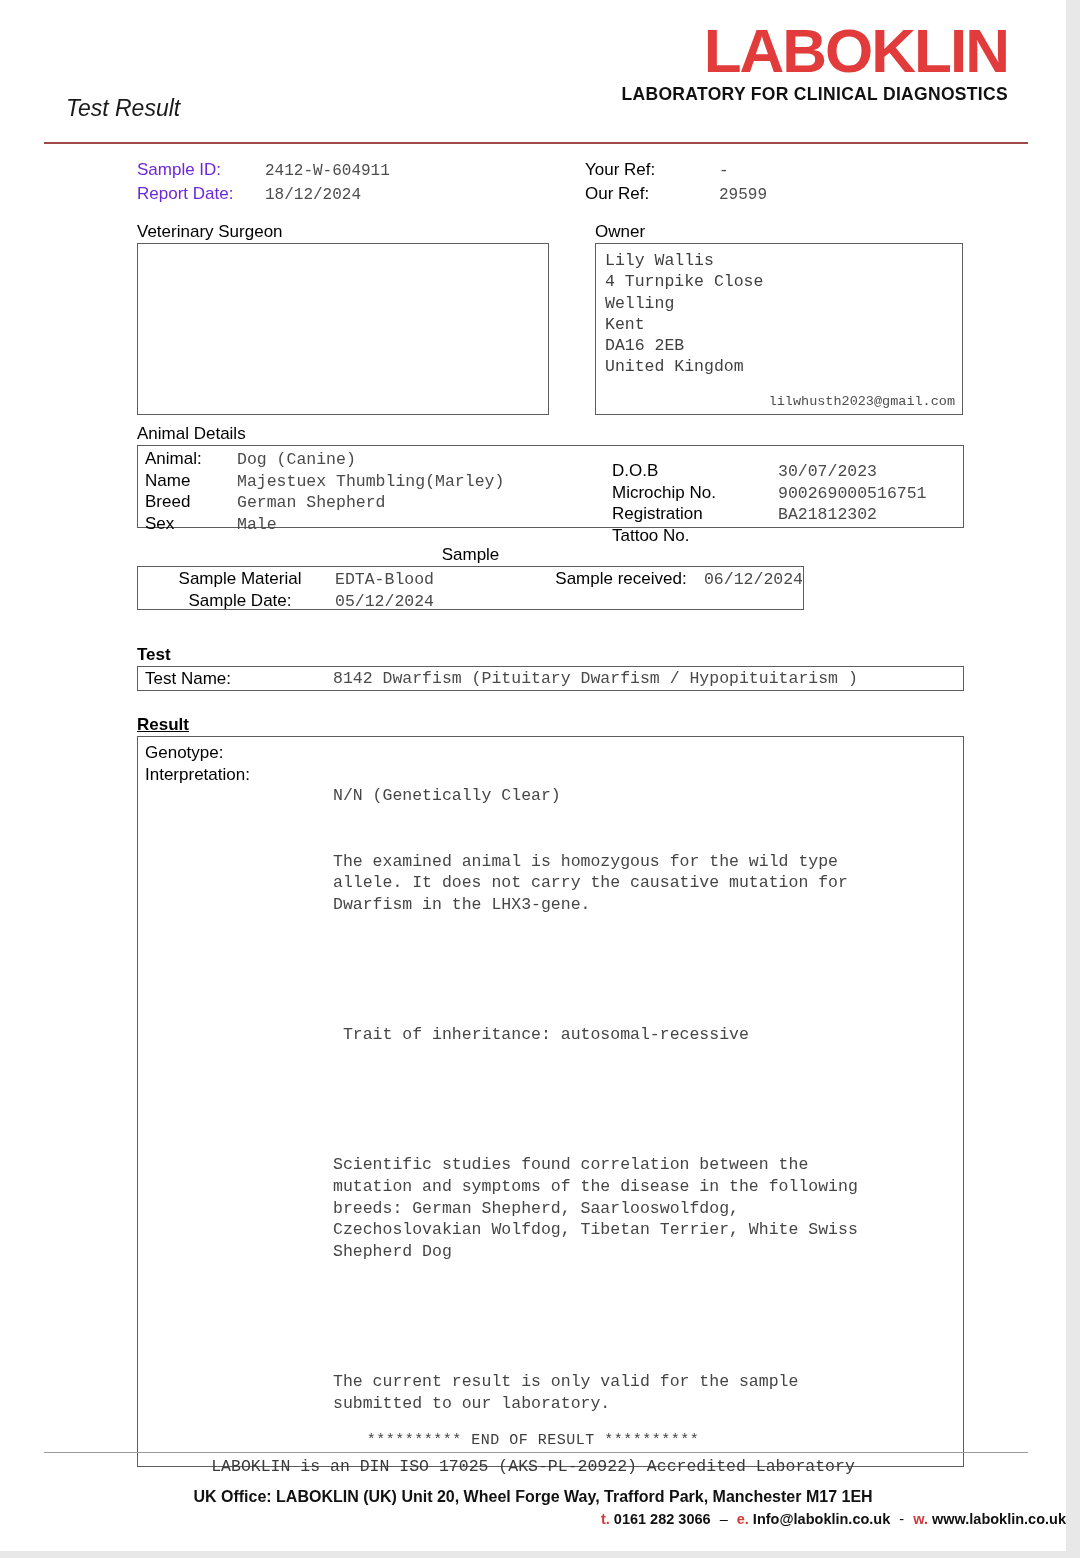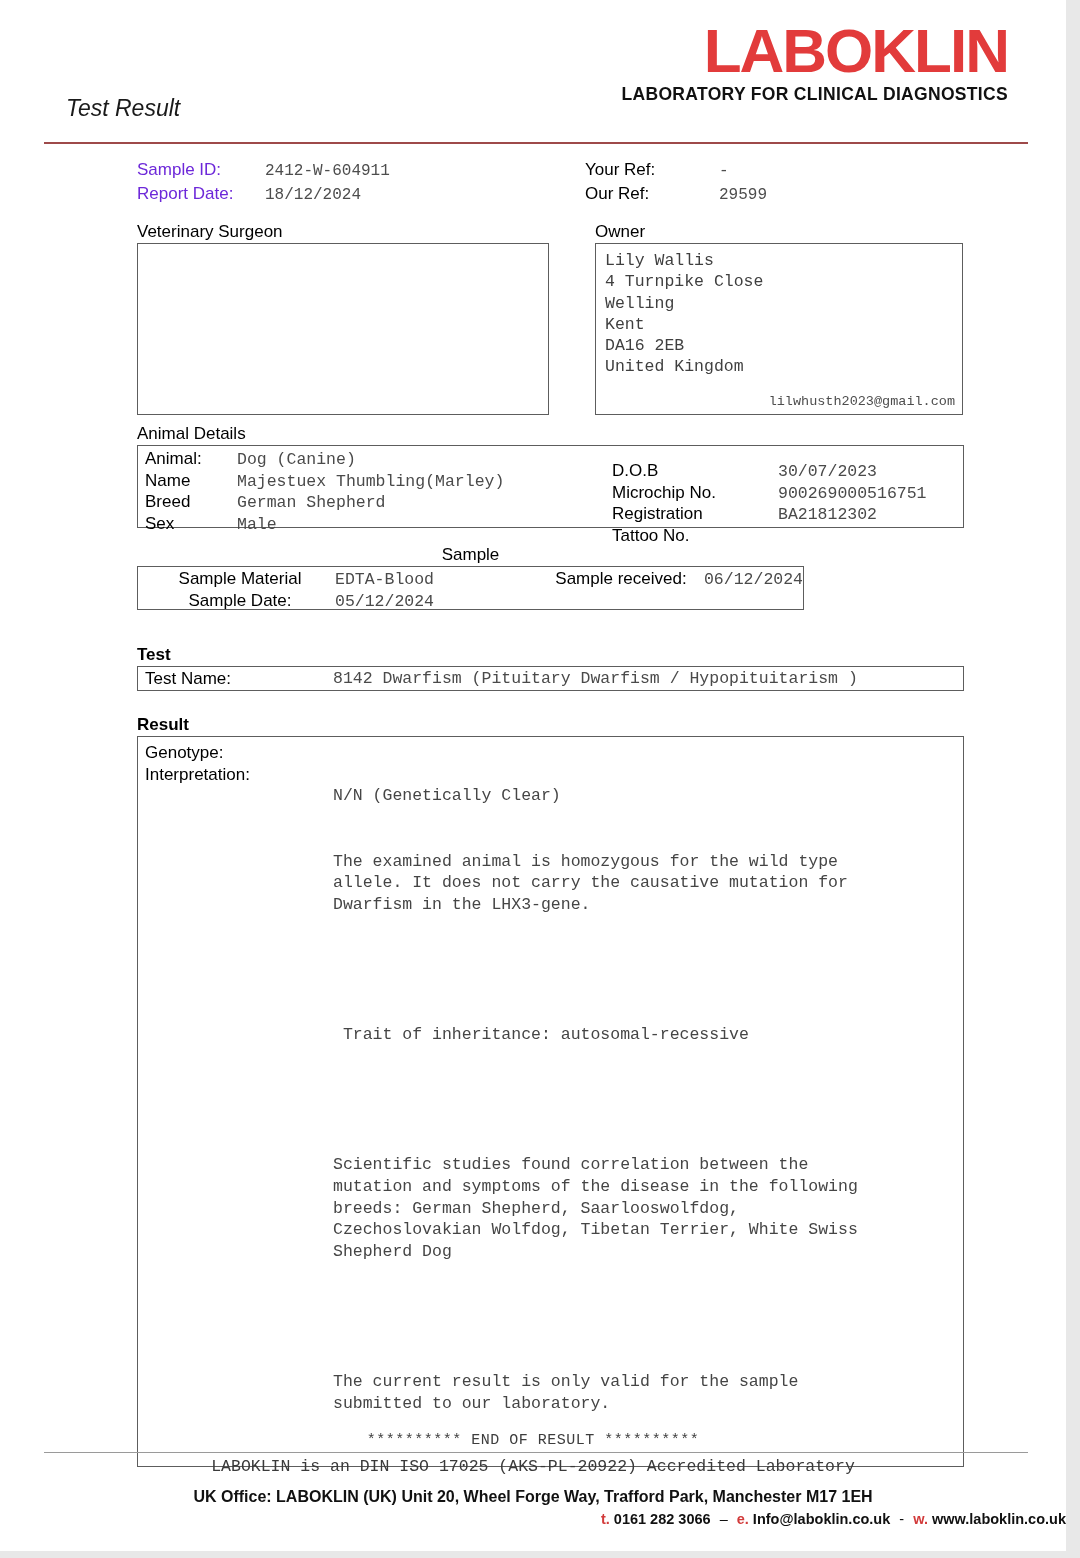--- a/index.html
+++ b/index.html
@@ -146,21 +146,21 @@
   .tst-box { height: 25px; display: flex; align-items: center; padding-left: 7px; }
   .tst-lbl { font-size: 17px; color: #000; width: 188px; }
   .tst-val {
     font-family: "Liberation Mono", monospace;
     font-size: 16.5px; color: #4a4a4a;
     white-space: pre;
   }
 
   
   .res-wrap { position: absolute; left: 137px; top: 715px; width: 827px; }
-  .res-label { font-size: 17px; font-weight: bold; color: #000; margin-bottom: 1px; }
+  .res-label { font-size: 17px; font-weight: bold; color: #000; margin-bottom: 1px; text-decoration: underline; }
   .res-box { min-height: 318px; padding: 5px 0 8px 7px; display: flex; }
   .res-lblcol { width: 188px; padding-top: 1px; }
   .res-lbl { font-size: 17px; color: #000; height: 21.5px; }
   .res-textcol {
     flex: 1;
     font-family: "Liberation Mono", monospace;
     font-size: 16.5px;
     color: #454545;
     line-height: 21.7px;
     white-space: pre-wrap;

